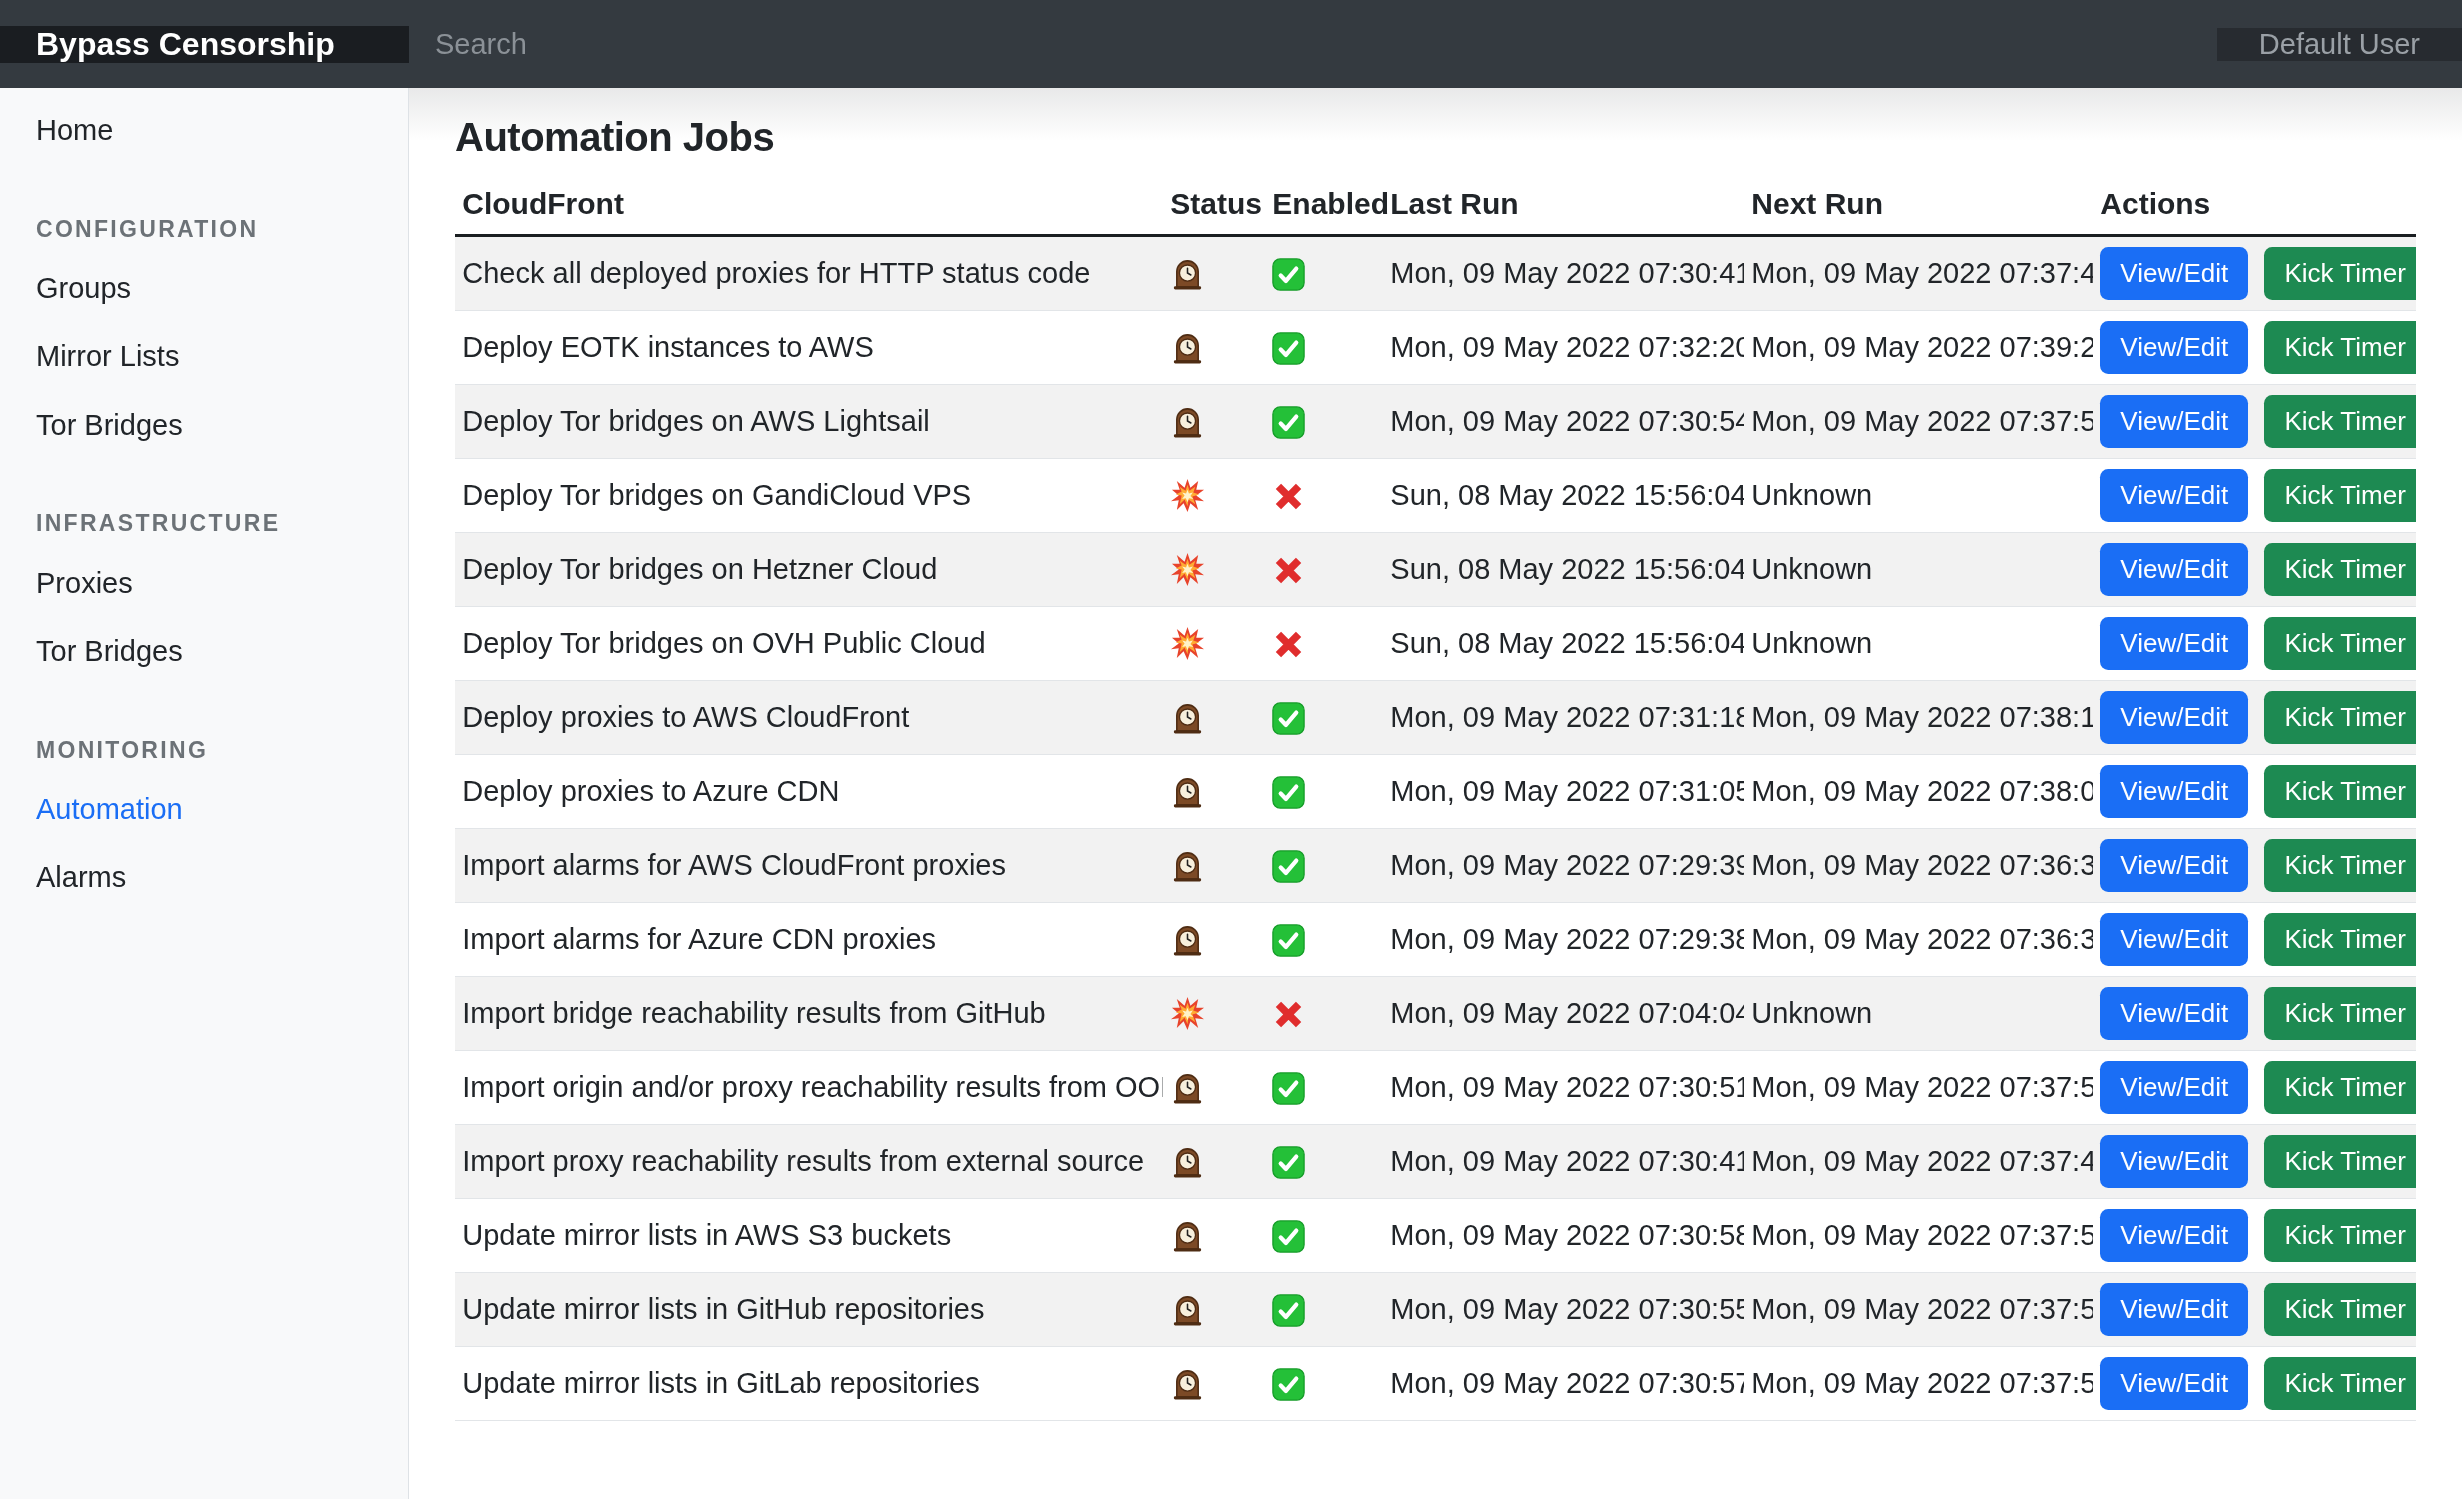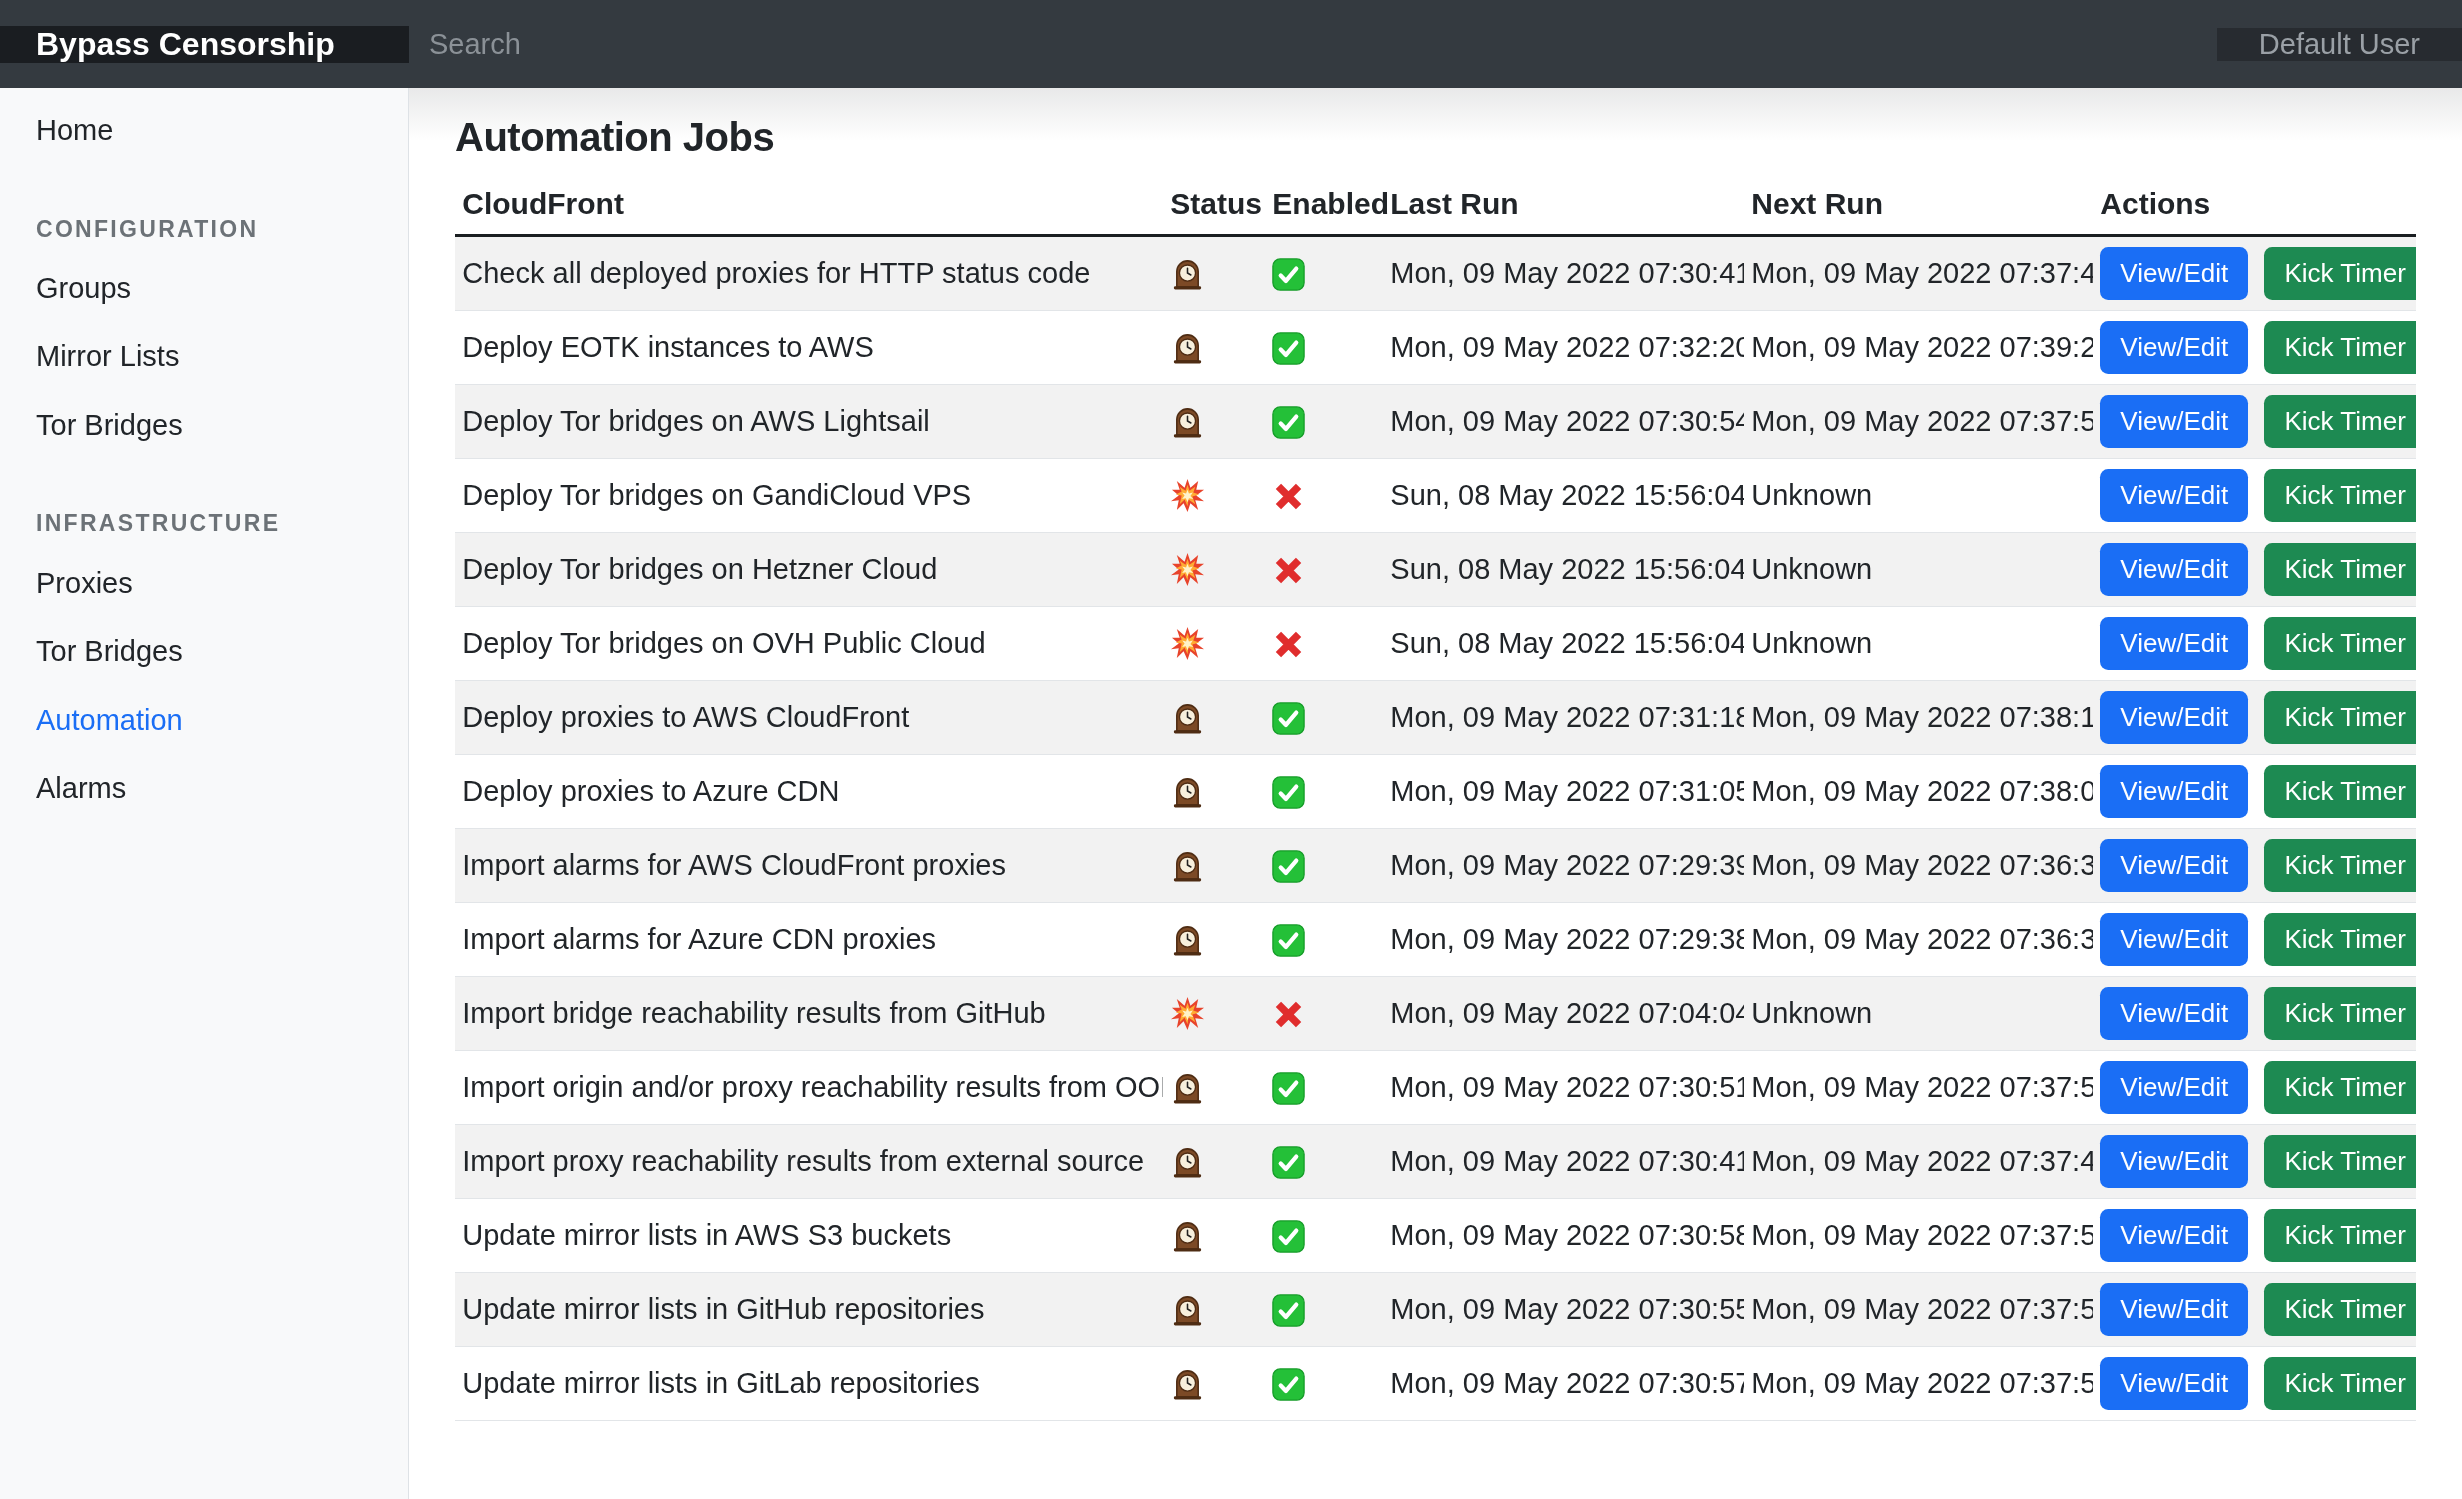--- a/index.html
+++ b/index.html
@@ -8,21 +8,21 @@
     --text:#212529; --muted:#6c7277; --stripe:rgba(0,0,0,.05);
     --row-border:#e2e5e8;
   }
   *{box-sizing:border-box; margin:0; padding:0;}
   html,body{width:2462px; height:1500px; overflow:hidden;}
   body{font-family:"Liberation Sans","DejaVu Sans",sans-serif; font-size:29px; color:var(--text); background:#fff;}
 
   
   .navbar{position:absolute; top:0; left:0; width:2462px; height:88px; background:var(--navbar-bg); display:flex; align-items:center; z-index:10;}
   .brand{width:409px; background:var(--brand-bg); display:flex; align-items:center; padding:0 36px; color:#fff; font-size:32px; font-weight:600; text-decoration:none; flex:0 0 auto;}
-  .search-wrap{flex:1 1 auto; display:flex; align-items:center; padding-left:20px;}
+  .search-wrap{flex:1 1 auto; display:flex; align-items:center; padding-left:26px;}
   .search-input{background:transparent; border:none; outline:none; color:#cfd4d9; font-size:29px; width:90%; font-family:inherit;}
   .search-input::placeholder{color:#8b9197;}
   .user-menu{flex:0 0 auto; background:var(--user-bg); display:flex; align-items:center; padding:0 42px; color:#9aa0a6; font-size:29px; cursor:pointer;}
 
   
   .top-shade{position:absolute; top:88px; left:0; width:2462px; height:53px; background:linear-gradient(rgba(33,37,41,.10), rgba(33,37,41,0)); pointer-events:none; z-index:5;}
 
   
   .sidebar{position:absolute; top:88px; left:0; width:409px; height:1412px; background:var(--sidebar-bg); border-right:1.8px solid #dee2e6; padding-top:8px; z-index:6;}
   .side-link{display:block; padding:16.3px 36px; font-size:29px; line-height:36px; color:var(--text); text-decoration:none;}
@@ -67,20 +67,21 @@
 <nav class="sidebar">
   <div>
       <a class="side-link" href="#">Home</a>
       <div class="side-heading">CONFIGURATION</div>
       <a class="side-link" href="#">Groups</a>
       <a class="side-link" href="#">Mirror Lists</a>
       <a class="side-link" href="#">Tor Bridges</a>
       <div class="side-heading">INFRASTRUCTURE</div>
       <a class="side-link" href="#">Proxies</a>
       <a class="side-link" href="#">Tor Bridges</a>
+      <div class="side-heading">MONITORING</div>
       <a class="side-link active" href="#">Automation</a>
       <a class="side-link" href="#">Alarms</a>
     </div>
 </nav>
 
 <main class="main">
   <h1 class="page-title">Automation Jobs</h1>
   <table class="jobs">
     <colgroup>
       <col class="c-desc">

